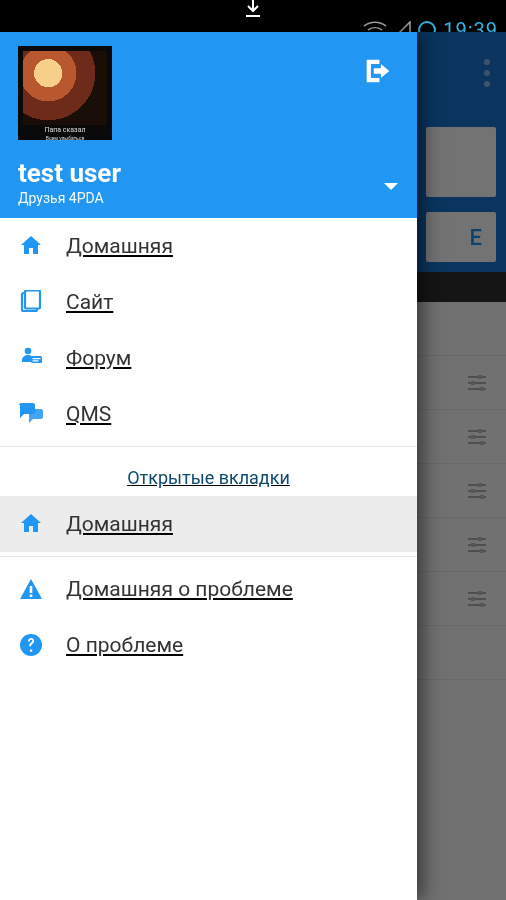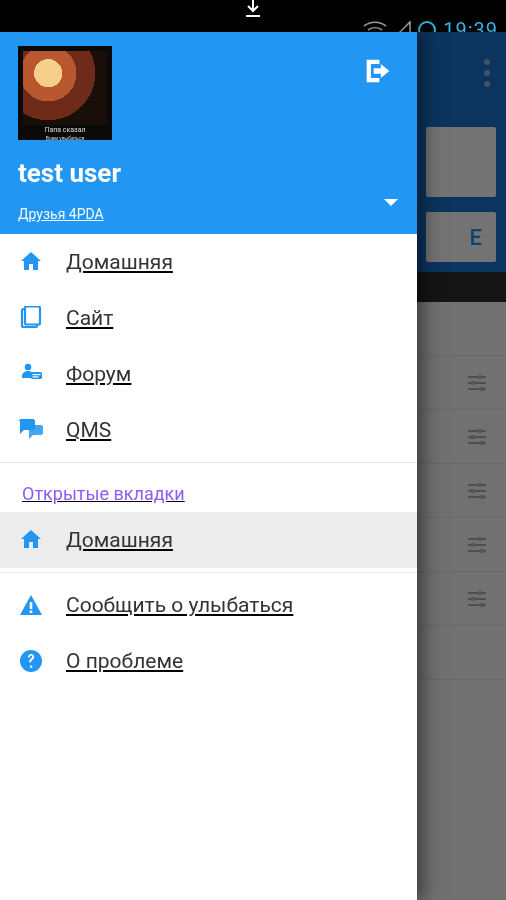--- a/index.html
+++ b/index.html
@@ -29,28 +29,28 @@
   .drawer { position: absolute; top: 0; left: 0; bottom: 0; width: 417px; background: #fff; box-shadow: 6px 0 18px rgba(0,0,0,.5); display:flex; flex-direction:column; }
 
   .drawer-header { background: #2196F3; color: #fff; padding: 14px 18px 12px; }
   .drawer-header .top-row { display:flex; align-items:flex-start; }
   .avatar-frame { width: 94px; height: 94px; background:#0a0a0a; padding:5px; }
   .avatar-img { width:100%; height:74px; background: radial-gradient(circle at 30% 30%, #f6d08a 0 18%, #b9572f 18% 36%, #6e2b19 36% 60%, #1a0e08 60% 100%); }
   .avatar-caption { font-size:7px; color:#ddd; text-align:center; margin-top:2px; line-height:1; }
   .exit-btn { margin-left:auto; margin-top:8px; margin-right:4px; }
   .user-row { display:flex; align-items:flex-end; margin-top:18px; }
   .user-name { font-size: 26px; font-weight:700; }
-  .user-sub { font-size: 14px; margin-top:18px; opacity:.95;text-decoration:underline; }
+  .user-sub { font-size: 14px; margin-top:2px; opacity:.95; }
   .dropdown-caret { margin-left:auto; margin-bottom:10px; }
 
   .menu { flex:1; overflow:hidden;text-decoration:underline; }
   .menu-item { display:flex; align-items:center; height:56px; padding:0 18px; gap:22px; font-size:21px; color:#333; cursor:pointer; }
   .menu-item .icon-slot { width:26px; display:flex; justify-content:center; }
   .menu-sep { height:1px; background:#e6e6e6; margin:4px 0; }
-  .section-title { font-size:18px; color:#8b5cf6; padding:16px 22px 8px; }
+  .section-title { font-size:18px; color:#0c4a6e; padding:16px 22px 8px;text-align:center; }
   .open-tab { display:flex; align-items:center; height:56px; padding:0 18px; gap:22px; font-size:21px; color:#333; background:#ececec; }
   .open-tab .icon-slot { width:26px; display:flex; justify-content:center; }
 </style>
 </head>
 <body>
 
 <div class="screen">
 
   <div class="status-bar">
     <div class="left">
@@ -225,21 +225,21 @@
 
 
         <div class="menu-item">
           <span class="icon-slot">
             <svg width="26" height="24" viewBox="0 0 24 24">
                 <path d="M12 2L1 22h22z" fill="#2196F3"></path>
                 <rect x="10.7" y="9" width="2.6" height="7" fill="#fff"></rect>
                 <rect x="10.7" y="17.5" width="2.6" height="2.6" fill="#fff"></rect>
               </svg>
           </span>
-          <span>Сообщить о улыбаться</span>
+          <span>Домашняя о проблеме</span>
         </div>
 
         <div class="menu-item">
           <span class="icon-slot">
             <svg width="24" height="24" viewBox="0 0 24 24">
                 <circle cx="12" cy="12" r="11" fill="#2196F3"></circle>
                 <path d="M9 8.5c0-2 1.4-3.5 3.2-3.5 1.7 0 3 1.3 3 3 0 1.3-.7 2-1.7 2.8-1 .8-1.3 1.2-1.3 2.4h-2c0-2 .6-2.7 1.8-3.6.8-.6 1.2-1 1.2-1.6 0-.7-.5-1.2-1.2-1.2-.8 0-1.2.6-1.2 1.7H9zM11 16.5h2.2v2.2H11z" fill="#fff"></path>
               </svg>
           </span>
           <span>О проблеме</span>

